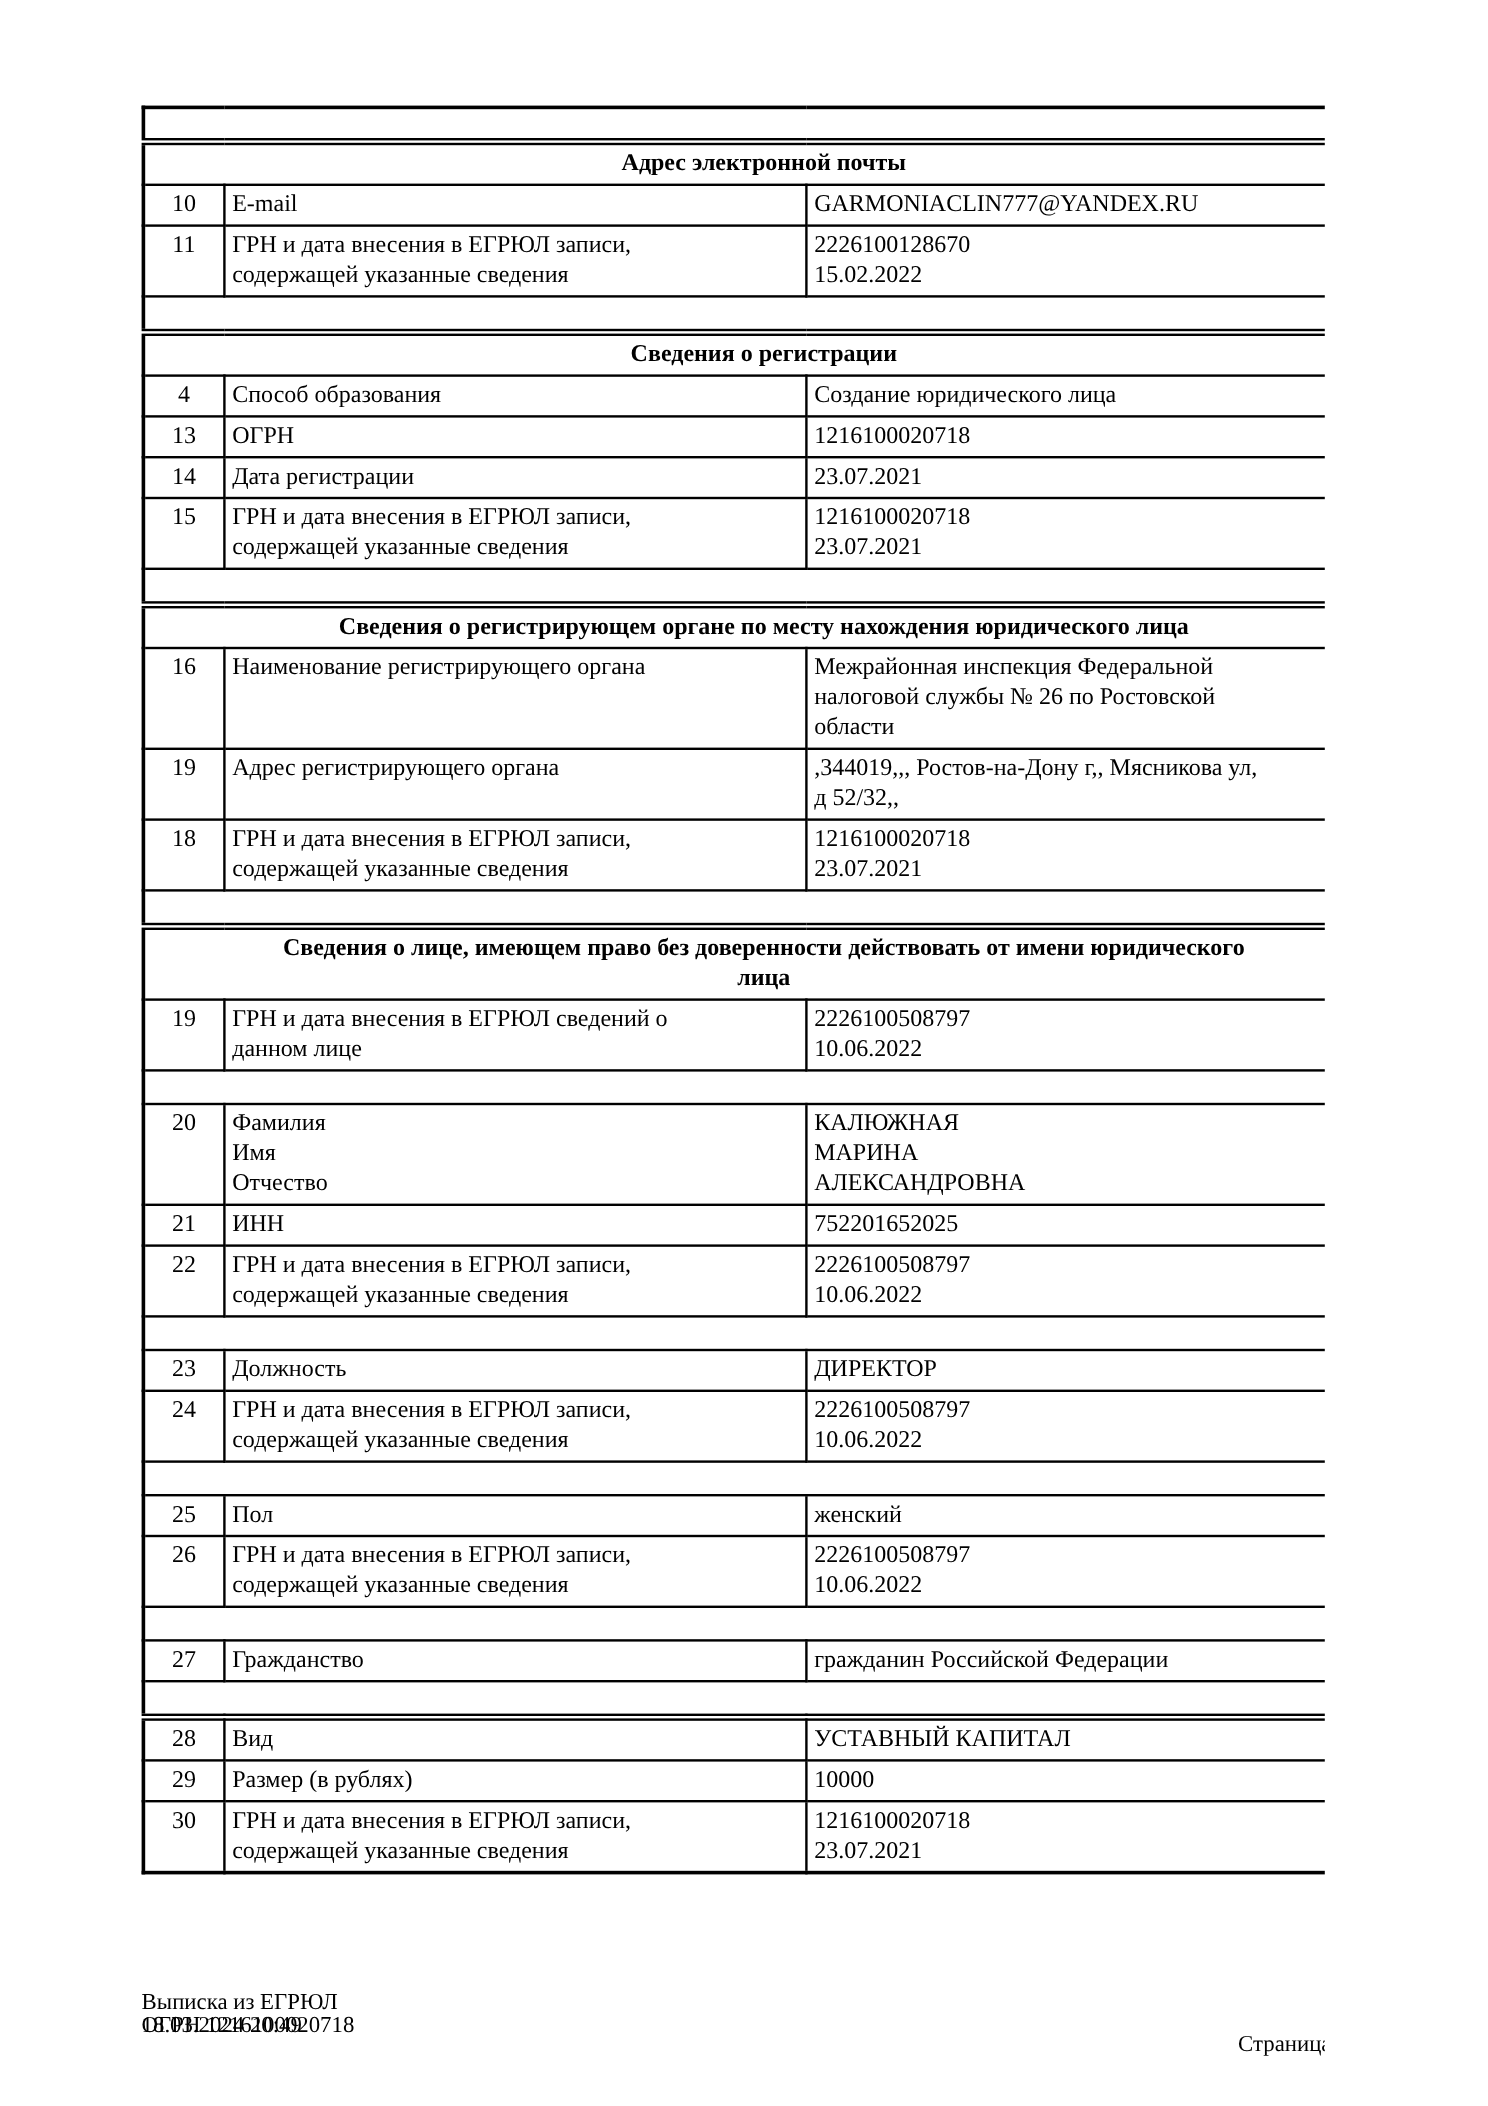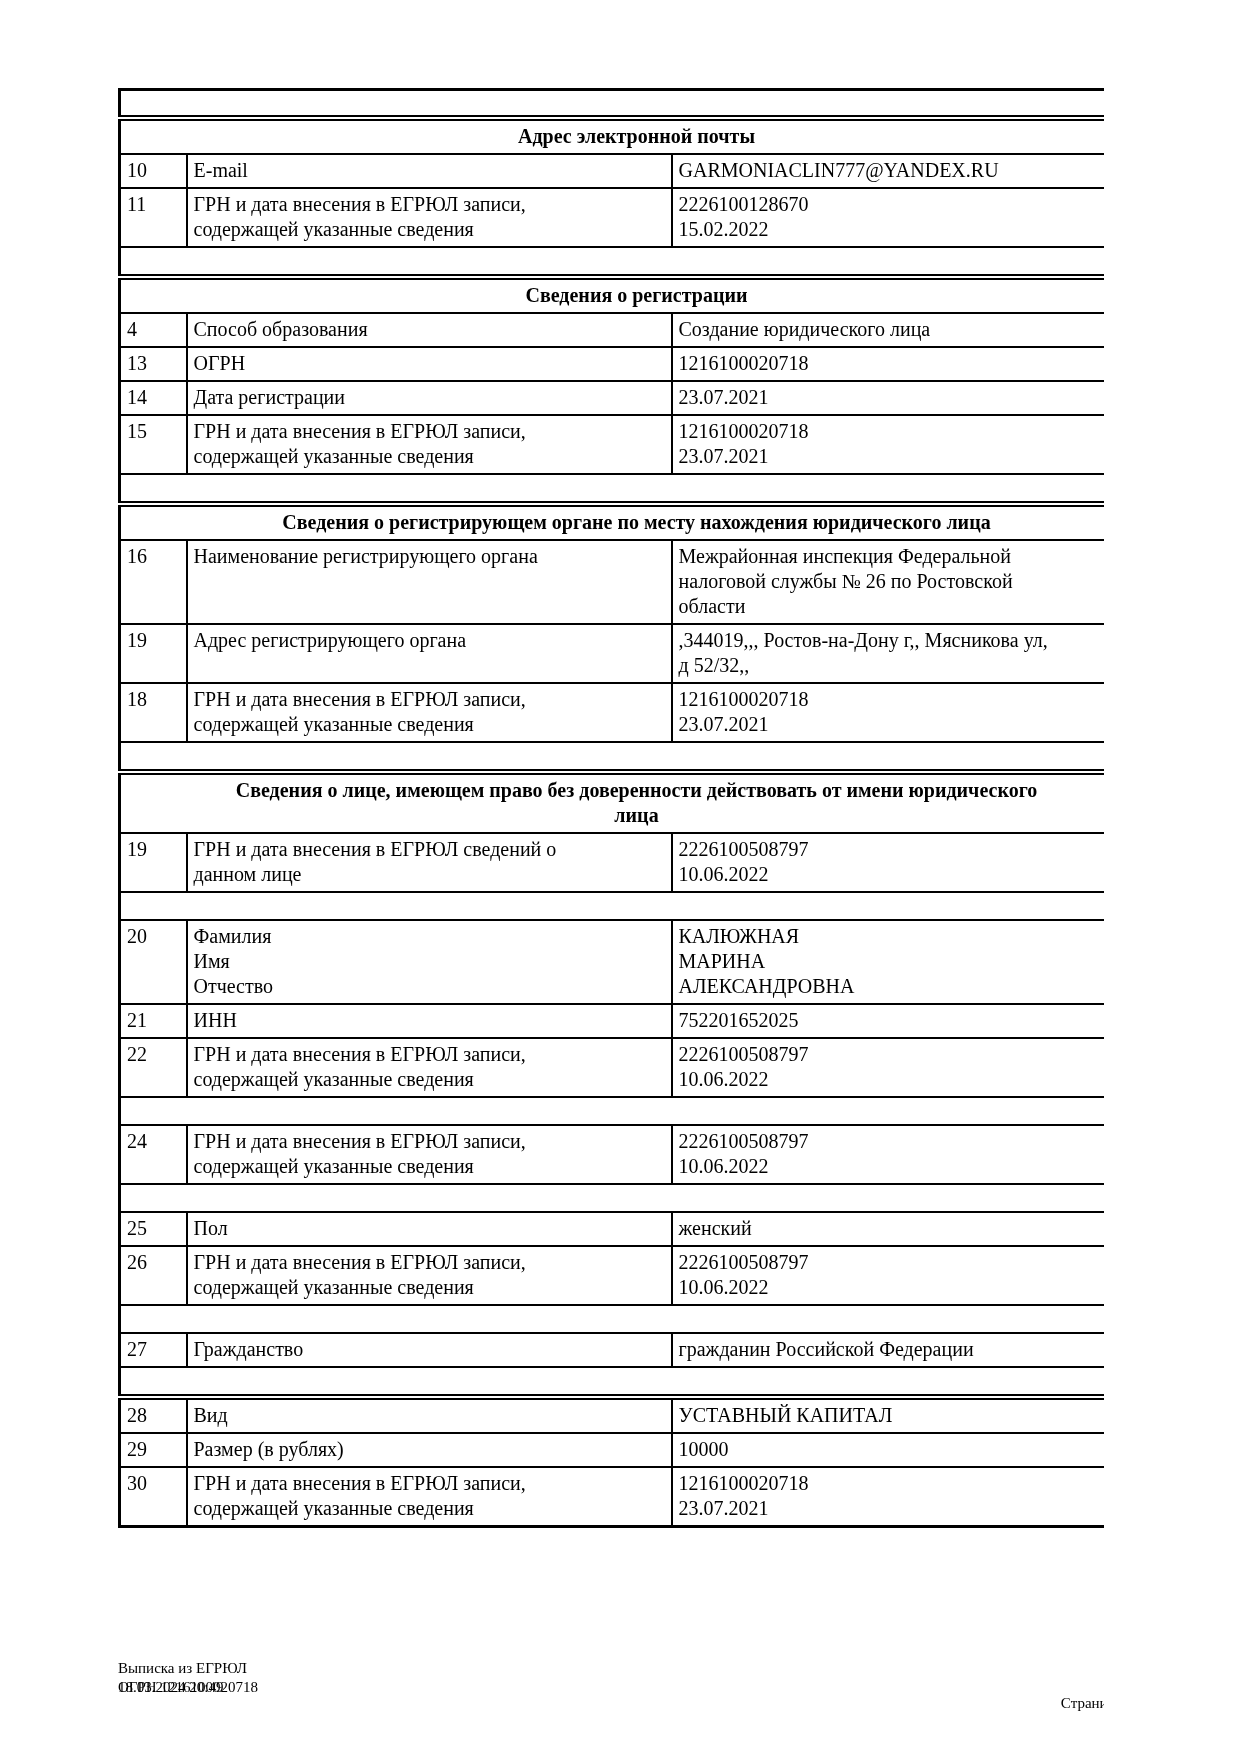--- a/index.html
+++ b/index.html
@@ -25,20 +25,21 @@
     font-family: "Liberation Serif", serif;
     font-size: 20px;
     line-height: 25px;
     color: #000000;
     padding: 3px 6px 4px 6px;
     vertical-align: top;
     white-space: pre-line;
     overflow: hidden;
   }
   td.num {
+    text-align: center;
     padding-left: 2px;
     padding-right: 2px;
   }
   tr.header-row td {
     font-weight: bold;
     text-align: center;
   }
   tr.spacer td, tr.blank-top td {
     padding: 0;
     height: 26px;
@@ -47,21 +48,21 @@
   tr.dbl td {
     border-bottom: 6px double #000000;
   }
   .footer {
     position: absolute;
     left: 118px;
     top: 1659px;
     width: 1052px;
     height: 48px;
     font-family: "Liberation Serif", serif;
-    font-size: 15px;
+    font-size: 19px;
     line-height: 19px;
     color: #000000;
   }
   .footer .f-left { position: absolute; left: 0; top: 0; text-align: left; }
   .footer .f-center { position: absolute; left: 0; right: 0; top: 19px; text-align: left; }
   .footer .f-right { position: absolute; right: 0; top: 35px; text-align: right; }
 </style>
 </head>
 <body>
 
@@ -192,20 +193,25 @@
         <td>ГРН и дата внесения в ЕГРЮЛ записи,
 содержащей указанные сведения</td>
         <td>2226100508797
 10.06.2022</td>
       </tr>
 
       <tr class="spacer">
           <td colspan="3"></td>
         </tr>
 
+      <tr>
+        <td class="num">23</td>
+        <td>Должность</td>
+        <td>ДИРЕКТОР</td>
+      </tr>
       <tr>
         <td class="num">24</td>
         <td>ГРН и дата внесения в ЕГРЮЛ записи,
 содержащей указанные сведения</td>
         <td>2226100508797
 10.06.2022</td>
       </tr>
 
       <tr class="spacer">
           <td colspan="3"></td>

